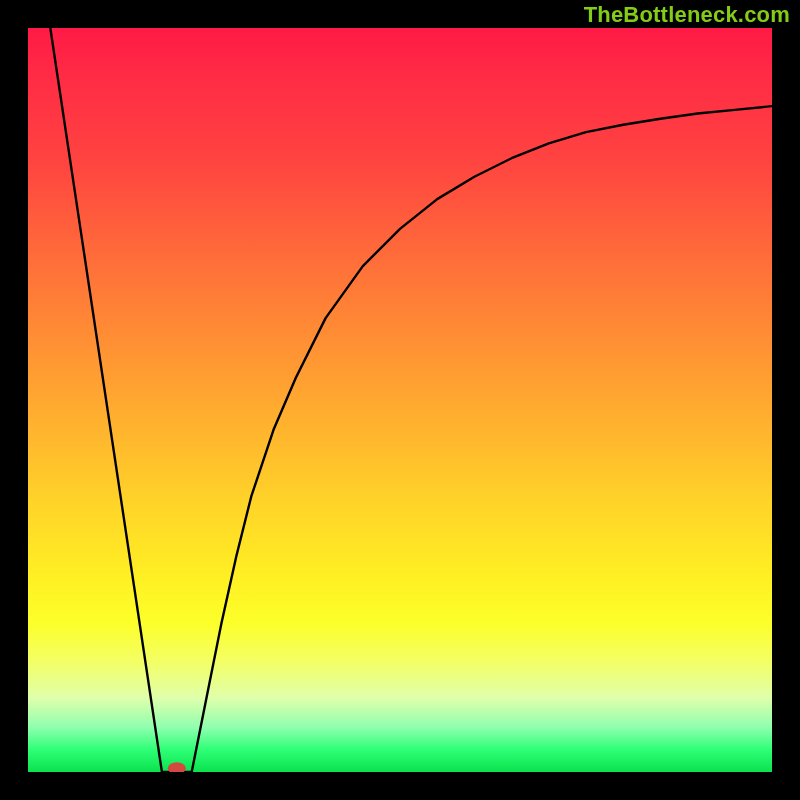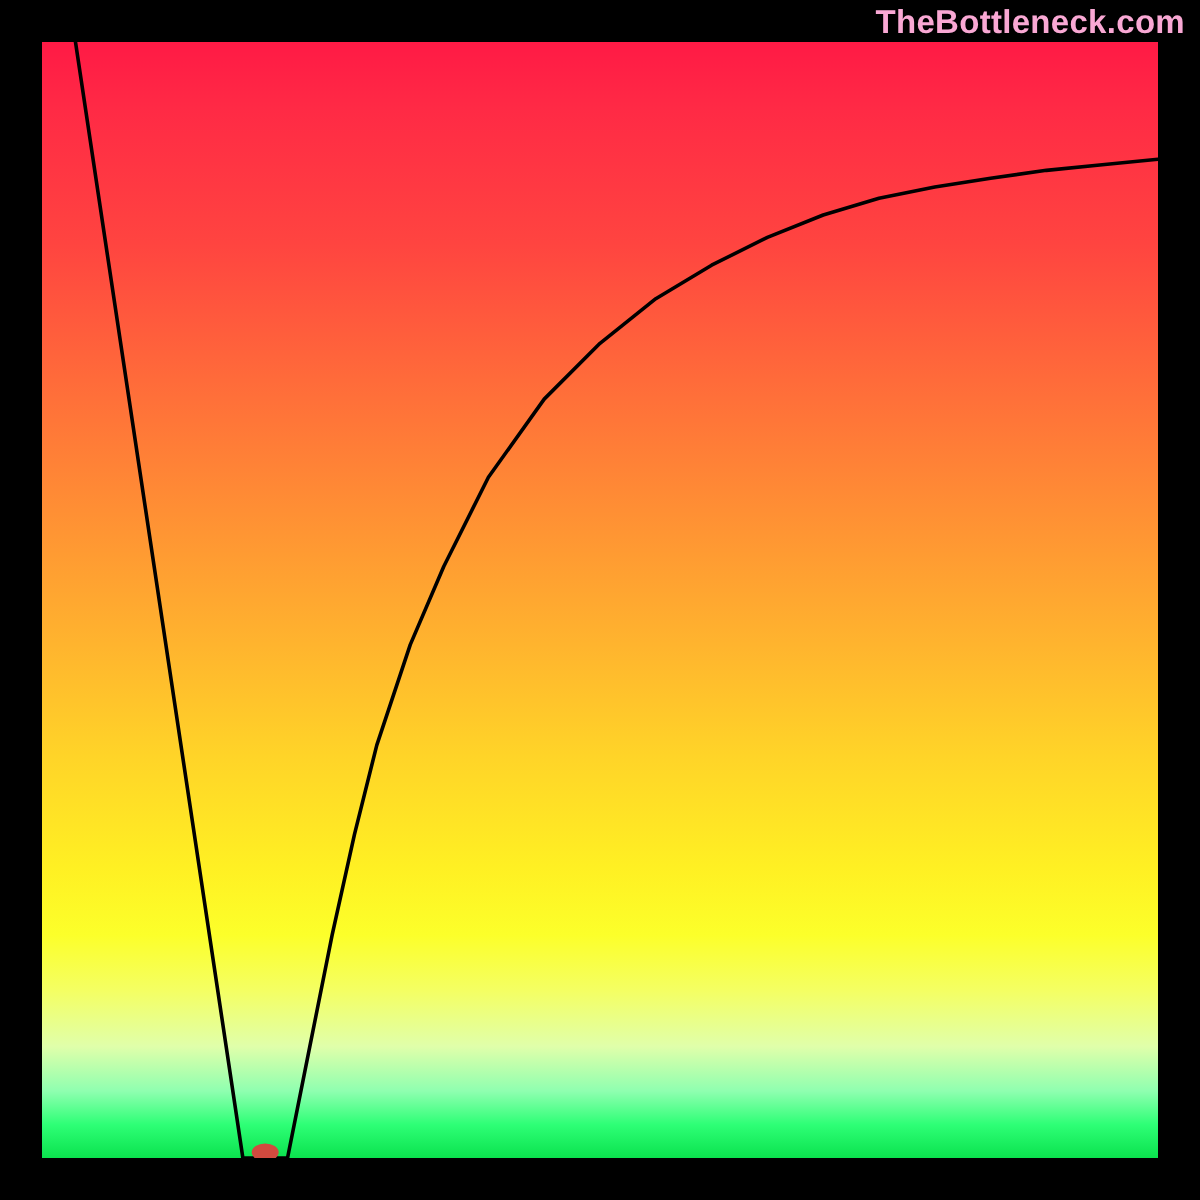--- a/index.html
+++ b/index.html
@@ -10,21 +10,21 @@
     height: 800px;
     background: #000;
   }
   .watermark {
     position: absolute;
     top: 2px;
     right: 10px;
     font-family: Arial, Helvetica, sans-serif;
     font-size: 22px;
     font-weight: 600;
-    color: #f9a8d4;
+    color: #84cc16;
     letter-spacing: 0.2px;
     z-index: 10;
   }
   .plot {
     position: absolute;
     left: 28px;
     top: 28px;
     width: 744px;
     height: 744px;
   }

